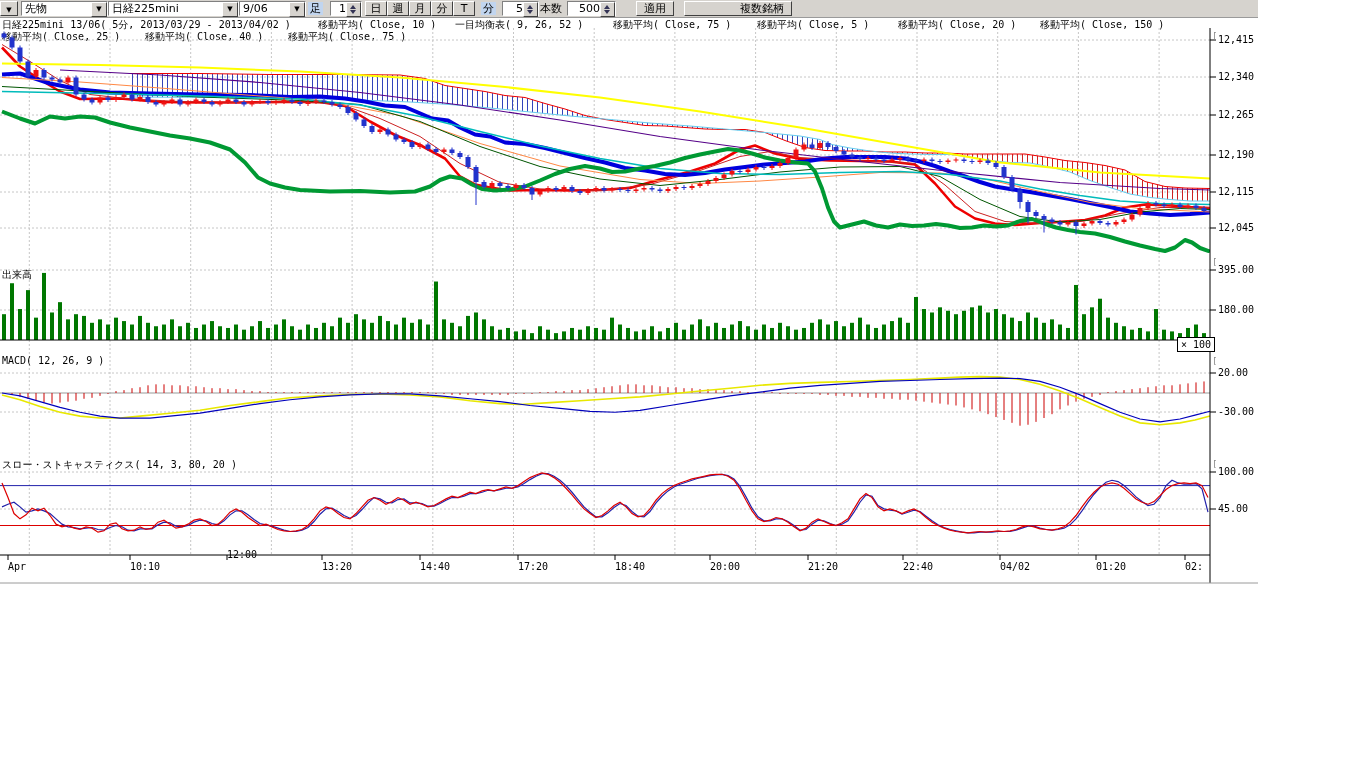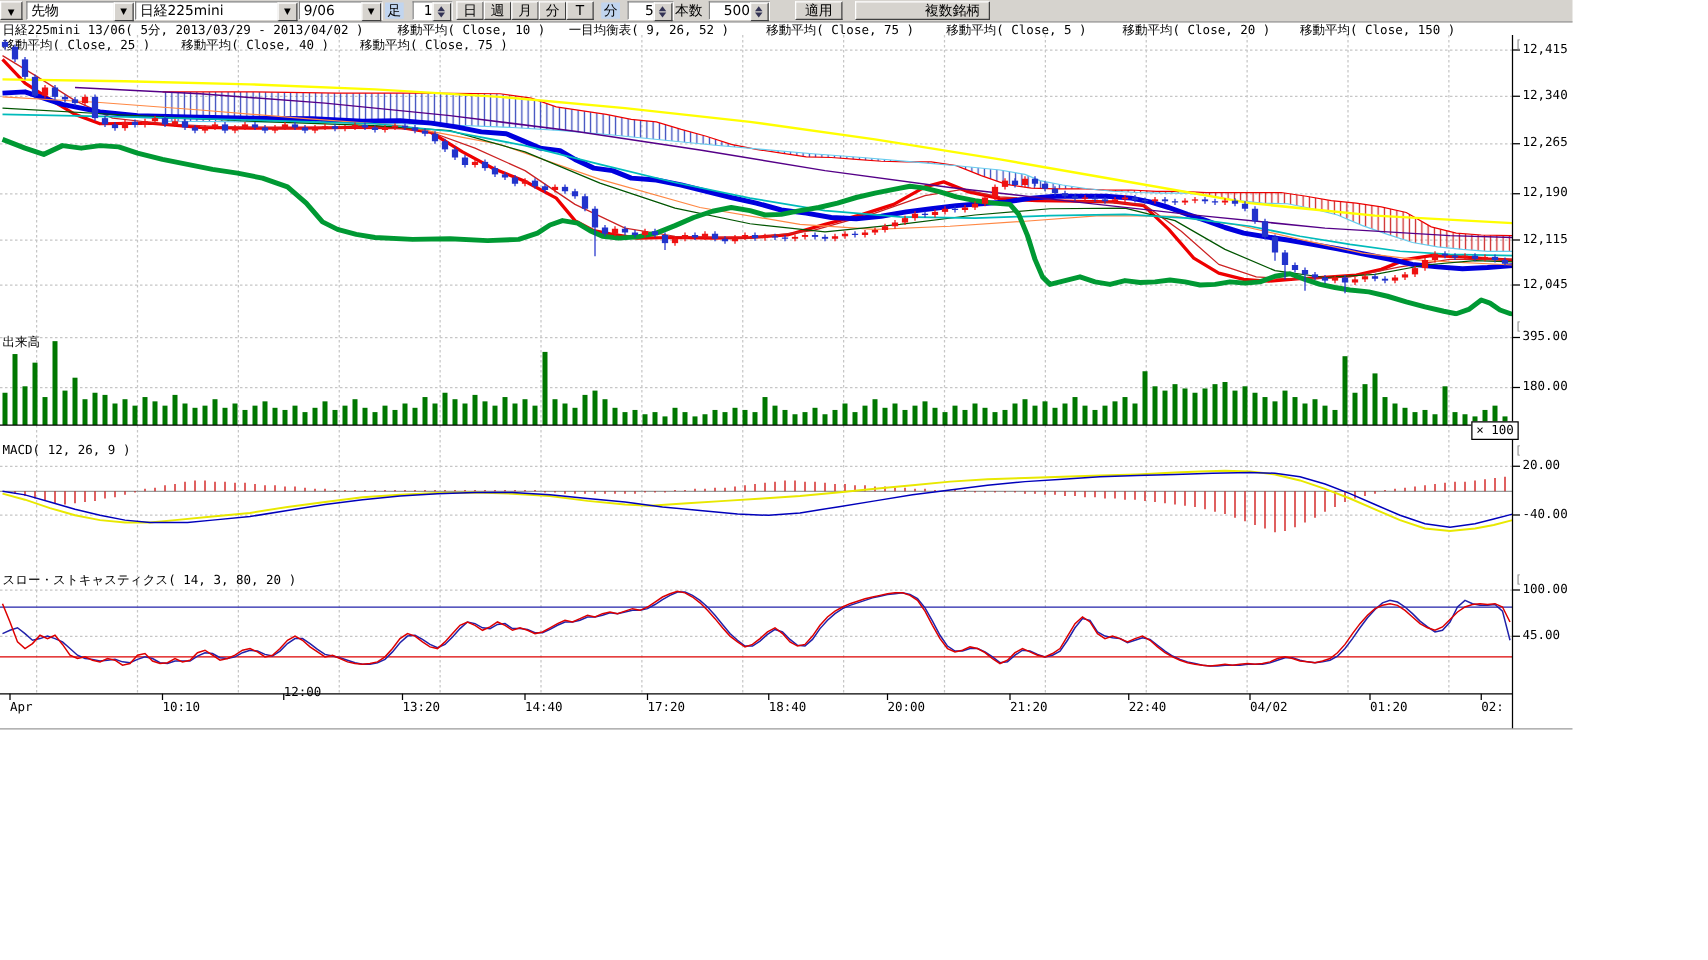--- a/index.html
+++ b/index.html
@@ -97,21 +97,21 @@
   <div id="axis-right">
       <span class="axlabel" style="left: 1218px; top: 34px;">12,415</span>
       <span class="axlabel" style="left: 1218px; top: 71px;">12,340</span>
       <span class="axlabel" style="left: 1218px; top: 109px;">12,265</span>
       <span class="axlabel" style="left: 1218px; top: 149px;">12,190</span>
       <span class="axlabel" style="left: 1218px; top: 186px;">12,115</span>
       <span class="axlabel" style="left: 1218px; top: 222px;">12,045</span>
       <span class="axlabel" style="left: 1218px; top: 264px;">395.00</span>
       <span class="axlabel" style="left: 1218px; top: 304px;">180.00</span>
       <span class="axlabel" style="left: 1218px; top: 367px;">20.00</span>
-      <span class="axlabel" style="left: 1218px; top: 406px;">-40.00</span>
+      <span class="axlabel" style="left: 1218px; top: 406px;">-30.00</span>
       <span class="axlabel" style="left: 1218px; top: 466px;">100.00</span>
       <span class="axlabel" style="left: 1218px; top: 503px;">45.00</span>
       <span class="bracket" style="left: 1212px; top: 31px;">[</span>
       <span class="bracket" style="left: 1212px; top: 257px;">[</span>
       <span class="bracket" style="left: 1212px; top: 356px;">[</span>
       <span class="bracket" style="left: 1212px; top: 459px;">[</span>
     </div>
   <div id="axis-time">
       <span class="axlabel" style="left: 8px; top: 561px;">Apr</span>
       <span class="axlabel" style="left: 130px; top: 561px;">10:10</span>

